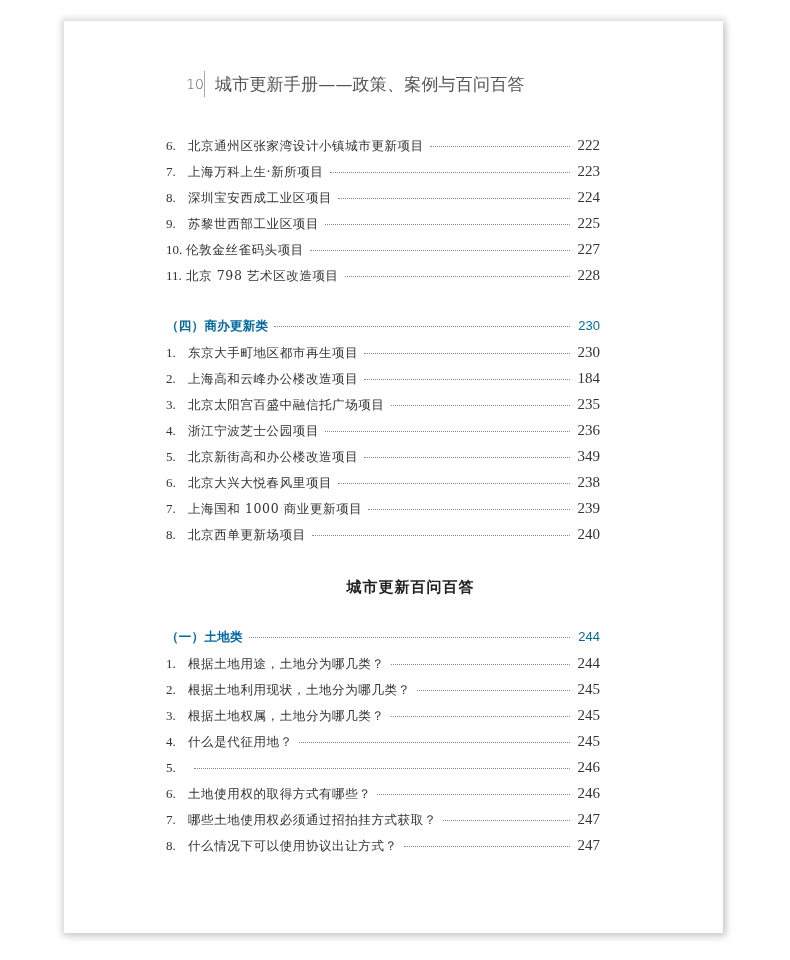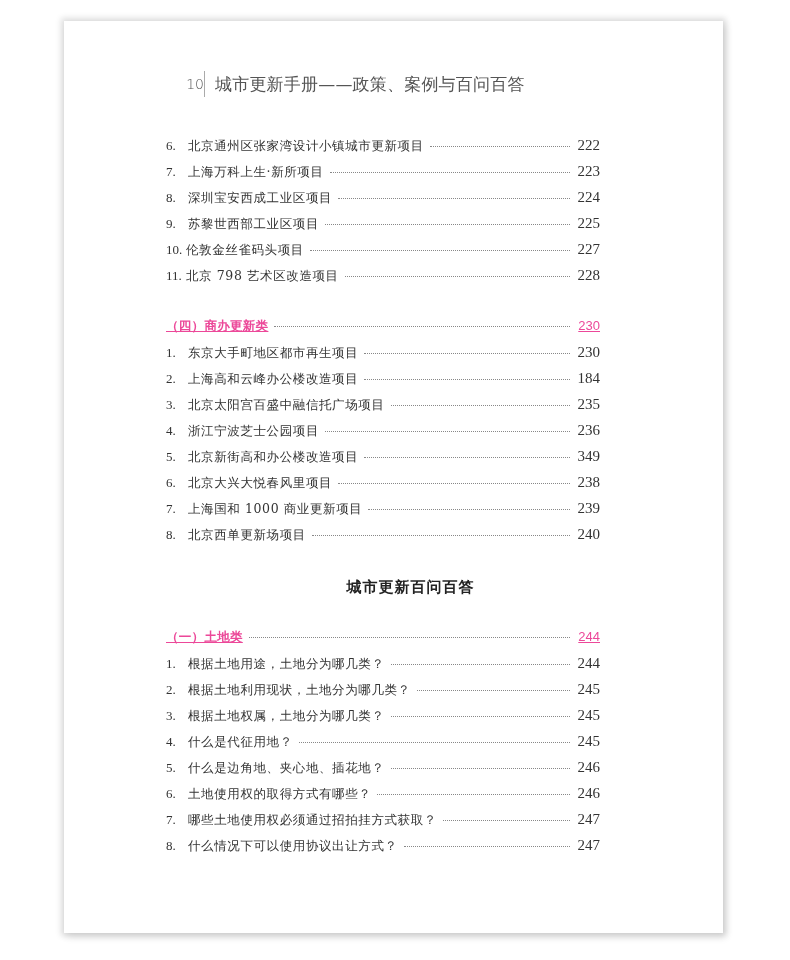--- a/index.html
+++ b/index.html
@@ -89,23 +89,22 @@
     }
     .toc-row .pg {
       font-family: "Liberation Serif", "DejaVu Serif", serif;
       font-size: 15px;
       text-align: right;
       min-width: 24px;
     }
     .toc-row.section {
       font-family: "DejaVu Sans", "Liberation Sans", sans-serif;
       font-weight: bold;
-      color: #ec4899;
+      color: #0369a1;
       font-size: 12.5px;
-      text-decoration: underline;
     }
     .toc-row.section .label { letter-spacing: 0.3px; }
     .toc-row.section .pg {
       font-family: "Liberation Sans", "DejaVu Sans", sans-serif;
       font-weight: normal;
       font-size: 13px;
     }
     .part-title {
       position: absolute;
       left: 0;
@@ -248,21 +247,20 @@
       <span class="pg">245</span>
     </div>
     <div class="toc-row" style="top:712px">
       <span class="num">4.</span>
       <span class="label">什么是代征用地？</span>
       <span class="dots"></span>
       <span class="pg">245</span>
     </div>
     <div class="toc-row" style="top:738px">
       <span class="num">5.</span>
-      <span class="label">什么是边角地、夹心地、插花地？</span>
       <span class="dots"></span>
       <span class="pg">246</span>
     </div>
     <div class="toc-row" style="top:764px">
       <span class="num">6.</span>
       <span class="label">土地使用权的取得方式有哪些？</span>
       <span class="dots"></span>
       <span class="pg">246</span>
     </div>
     <div class="toc-row" style="top:790px">

